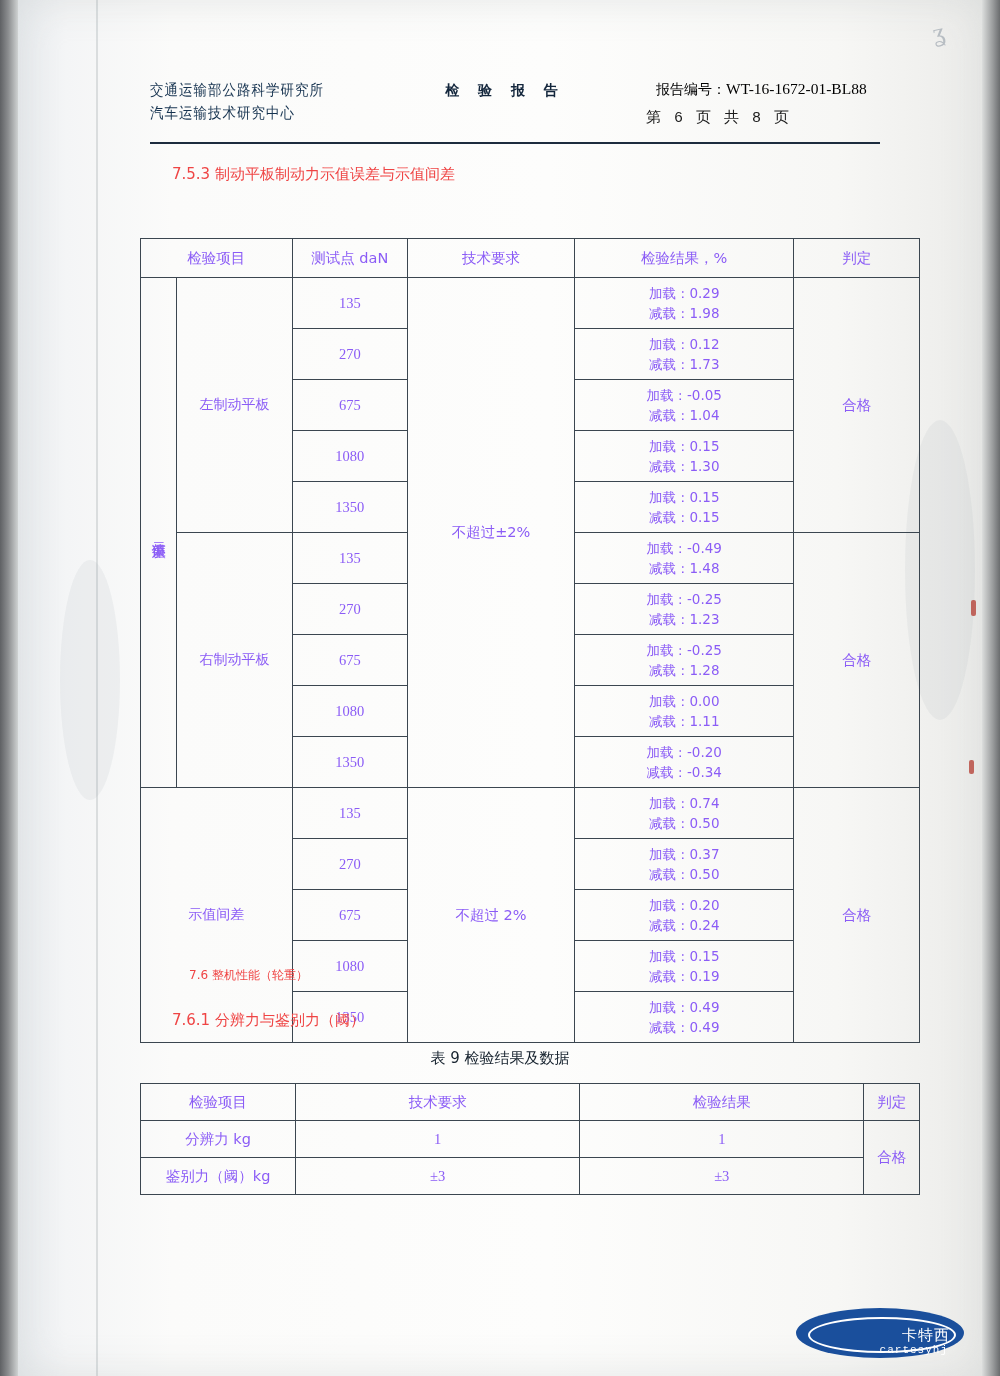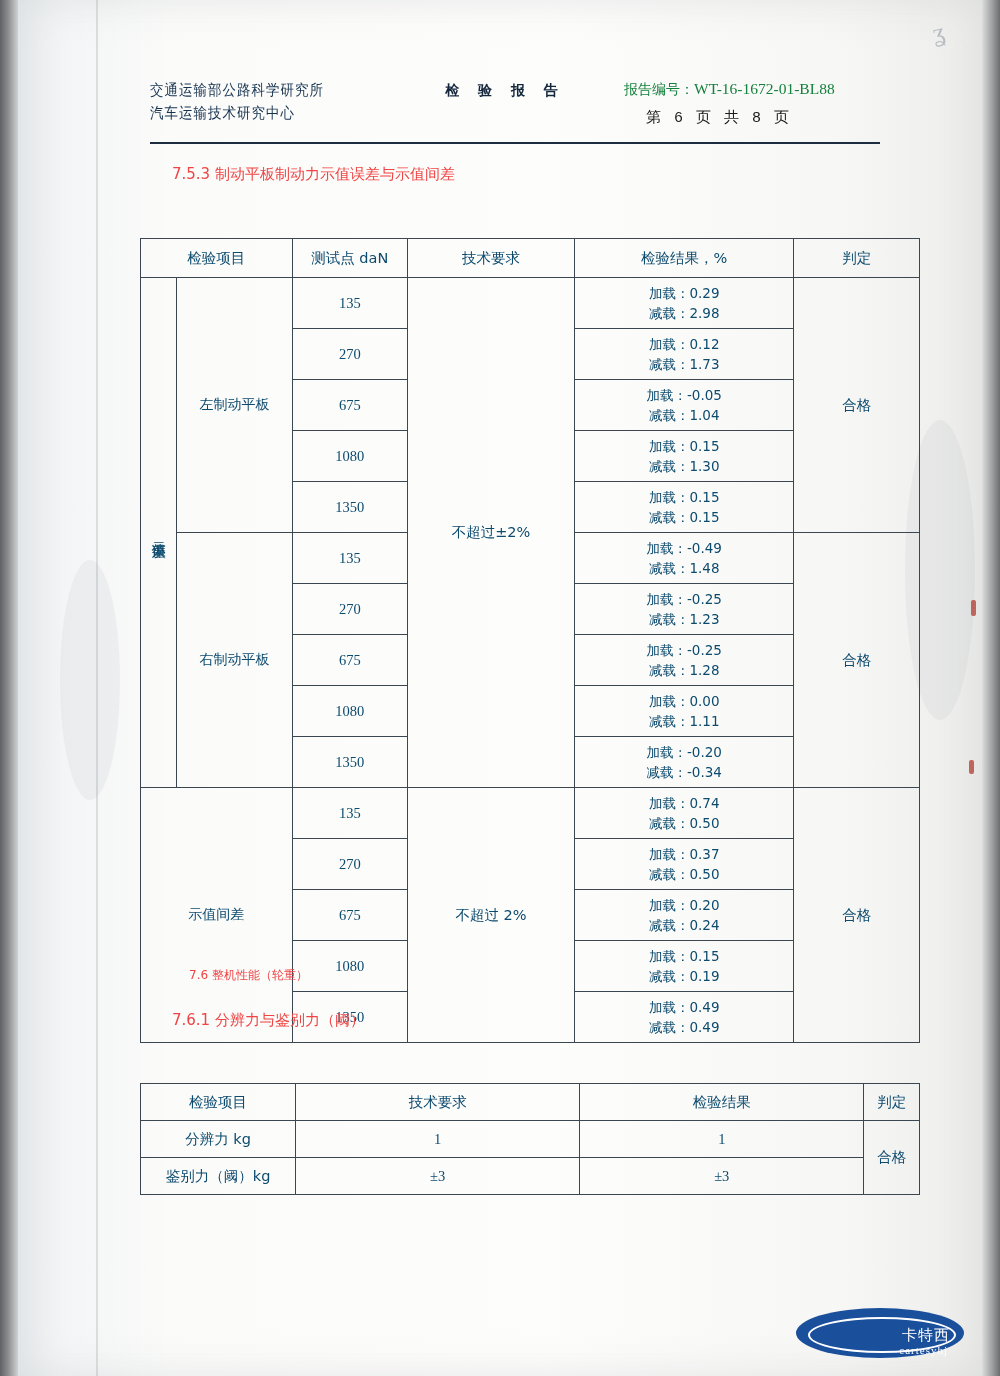--- a/index.html
+++ b/index.html
@@ -74,22 +74,23 @@
     padding-top: 4px;
   }
   .hdr-right {
     flex: 1;
     text-align: left;
     padding-left: 14px;
     padding-top: 2px;
   }
   .hdr-no {
     font-size: 15.5px;
-    color: #15803d;
+    color: #000000;
     white-space: nowrap;
+    margin-left: 32px;
   }
   .hdr-no .cn { font-family: "DejaVu Sans", sans-serif; font-size: 14px; }
   .hdr-pages {
     margin-top: 9px;
     font-size: 15px;
     letter-spacing: 2px;
     padding-left: 22px;
     font-family: Liberation Mono, monospace;
   }
   .hdr-rule {
@@ -112,21 +113,21 @@
     text-align: center;
     font-family: "DejaVu Sans", sans-serif;
     font-size: 15px;
     color: #16222e;
   }
 
   
   table {
     border-collapse: collapse;
     font-family: "DejaVu Sans", sans-serif;
-    color: #0c4a6e;
+    color: #8b5cf6;
     padding-left: 40px;
   }
   table td, table th {
     border: 1px solid #3b4650;
     font-weight: normal;
     text-align: center;
     vertical-align: middle;
     font-size: 14px;
     padding: 0;
   }
@@ -192,21 +193,21 @@
     right: 14px; bottom: 13px;
     color: #ffffff;
     font-family: "DejaVu Sans", sans-serif;
     font-size: 15px;
     letter-spacing: 1px;
   }
   .wm-sub {
     position: absolute;
     right: 16px; bottom: 2px;
     color: #ffffff;
-    font-family: Liberation Serif, serif;
+    font-family: Liberation Mono, monospace;
     font-size: 11px;
     letter-spacing: 1px;
   }
   .corner-mark {
     position: absolute;
     right: 55px; top: 18px;
     color: #9aa3ad;
     font-size: 26px;
     font-family: "Liberation Serif", serif;
     transform: rotate(-12deg);
@@ -265,21 +266,21 @@
 
       <tr>
         <td class="vlabel" rowspan="10">
           <div style="writing-mode:vertical-rl; text-orientation:upright; margin:0 auto;">示值误差</div>
         </td>
         <td class="group" rowspan="5">左制动平板</td>
         <td class="point num">135</td>
         <td class="req" rowspan="10">不超过±2%</td>
         <td class="result">
           <div>加载：0.29</div>
-          <div>减载：2.98</div>
+          <div>减载：1.98</div>
         </td>
         <td class="judge" rowspan="5">合格</td>
       </tr>
       <tr>
         <td class="point num">270</td>
         <td class="result">
           <div>加载：0.12</div>
           <div>减载：1.73</div>
         </td>
       </tr>
@@ -379,20 +380,21 @@
         <td class="result">
           <div>加载：0.49</div>
           <div>减载：0.49</div>
         </td>
       </tr>
     </tbody>
   </table>
 
   <div class="sec" style="left:189px; top:967px; font-size:12px;">7.6  整机性能（轮重）</div>
   <div class="sec" style="left:172px; top:1011px;">7.6.1 分辨力与鉴别力（阈）</div>
+  <div class="tbl-caption" style="top:1049px;">表 9  检验结果及数据</div>
 
   <table id="table9">
     <tbody>
       <tr>
         <td class="c1">检验项目</td>
         <td class="c2">技术要求</td>
         <td class="c3">检验结果</td>
         <td class="c4">判定</td>
       </tr>
       <tr>

